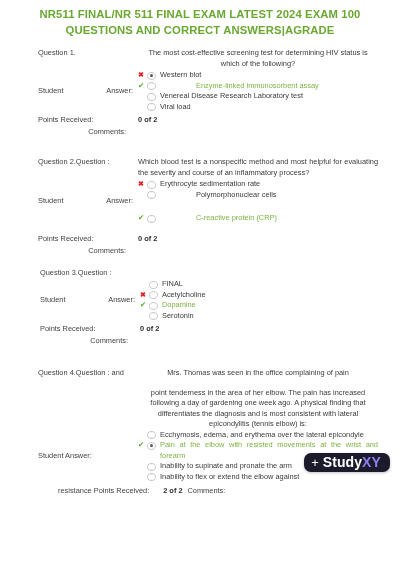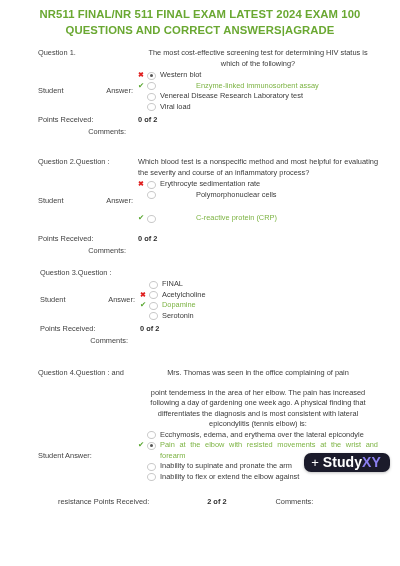--- a/index.html
+++ b/index.html
@@ -169,22 +169,21 @@
     padding-right: 12px;
     box-sizing: border-box;
     color: #3f3f3f;
   }
 
   
   .foot-row {
     display: flex;
     align-items: center;
     padding-left: 0;
-    margin-top: 14px;
-    gap: 44px;
+    margin-top: 3px;
   }
   .foot-lead {
     font-size: 7.4px;
     line-height: 11px;
     color: #3f3f3f;
     padding-left: 20px;
   }
   .foot-pts {
     font-size: 7.4px;
     line-height: 11px;

